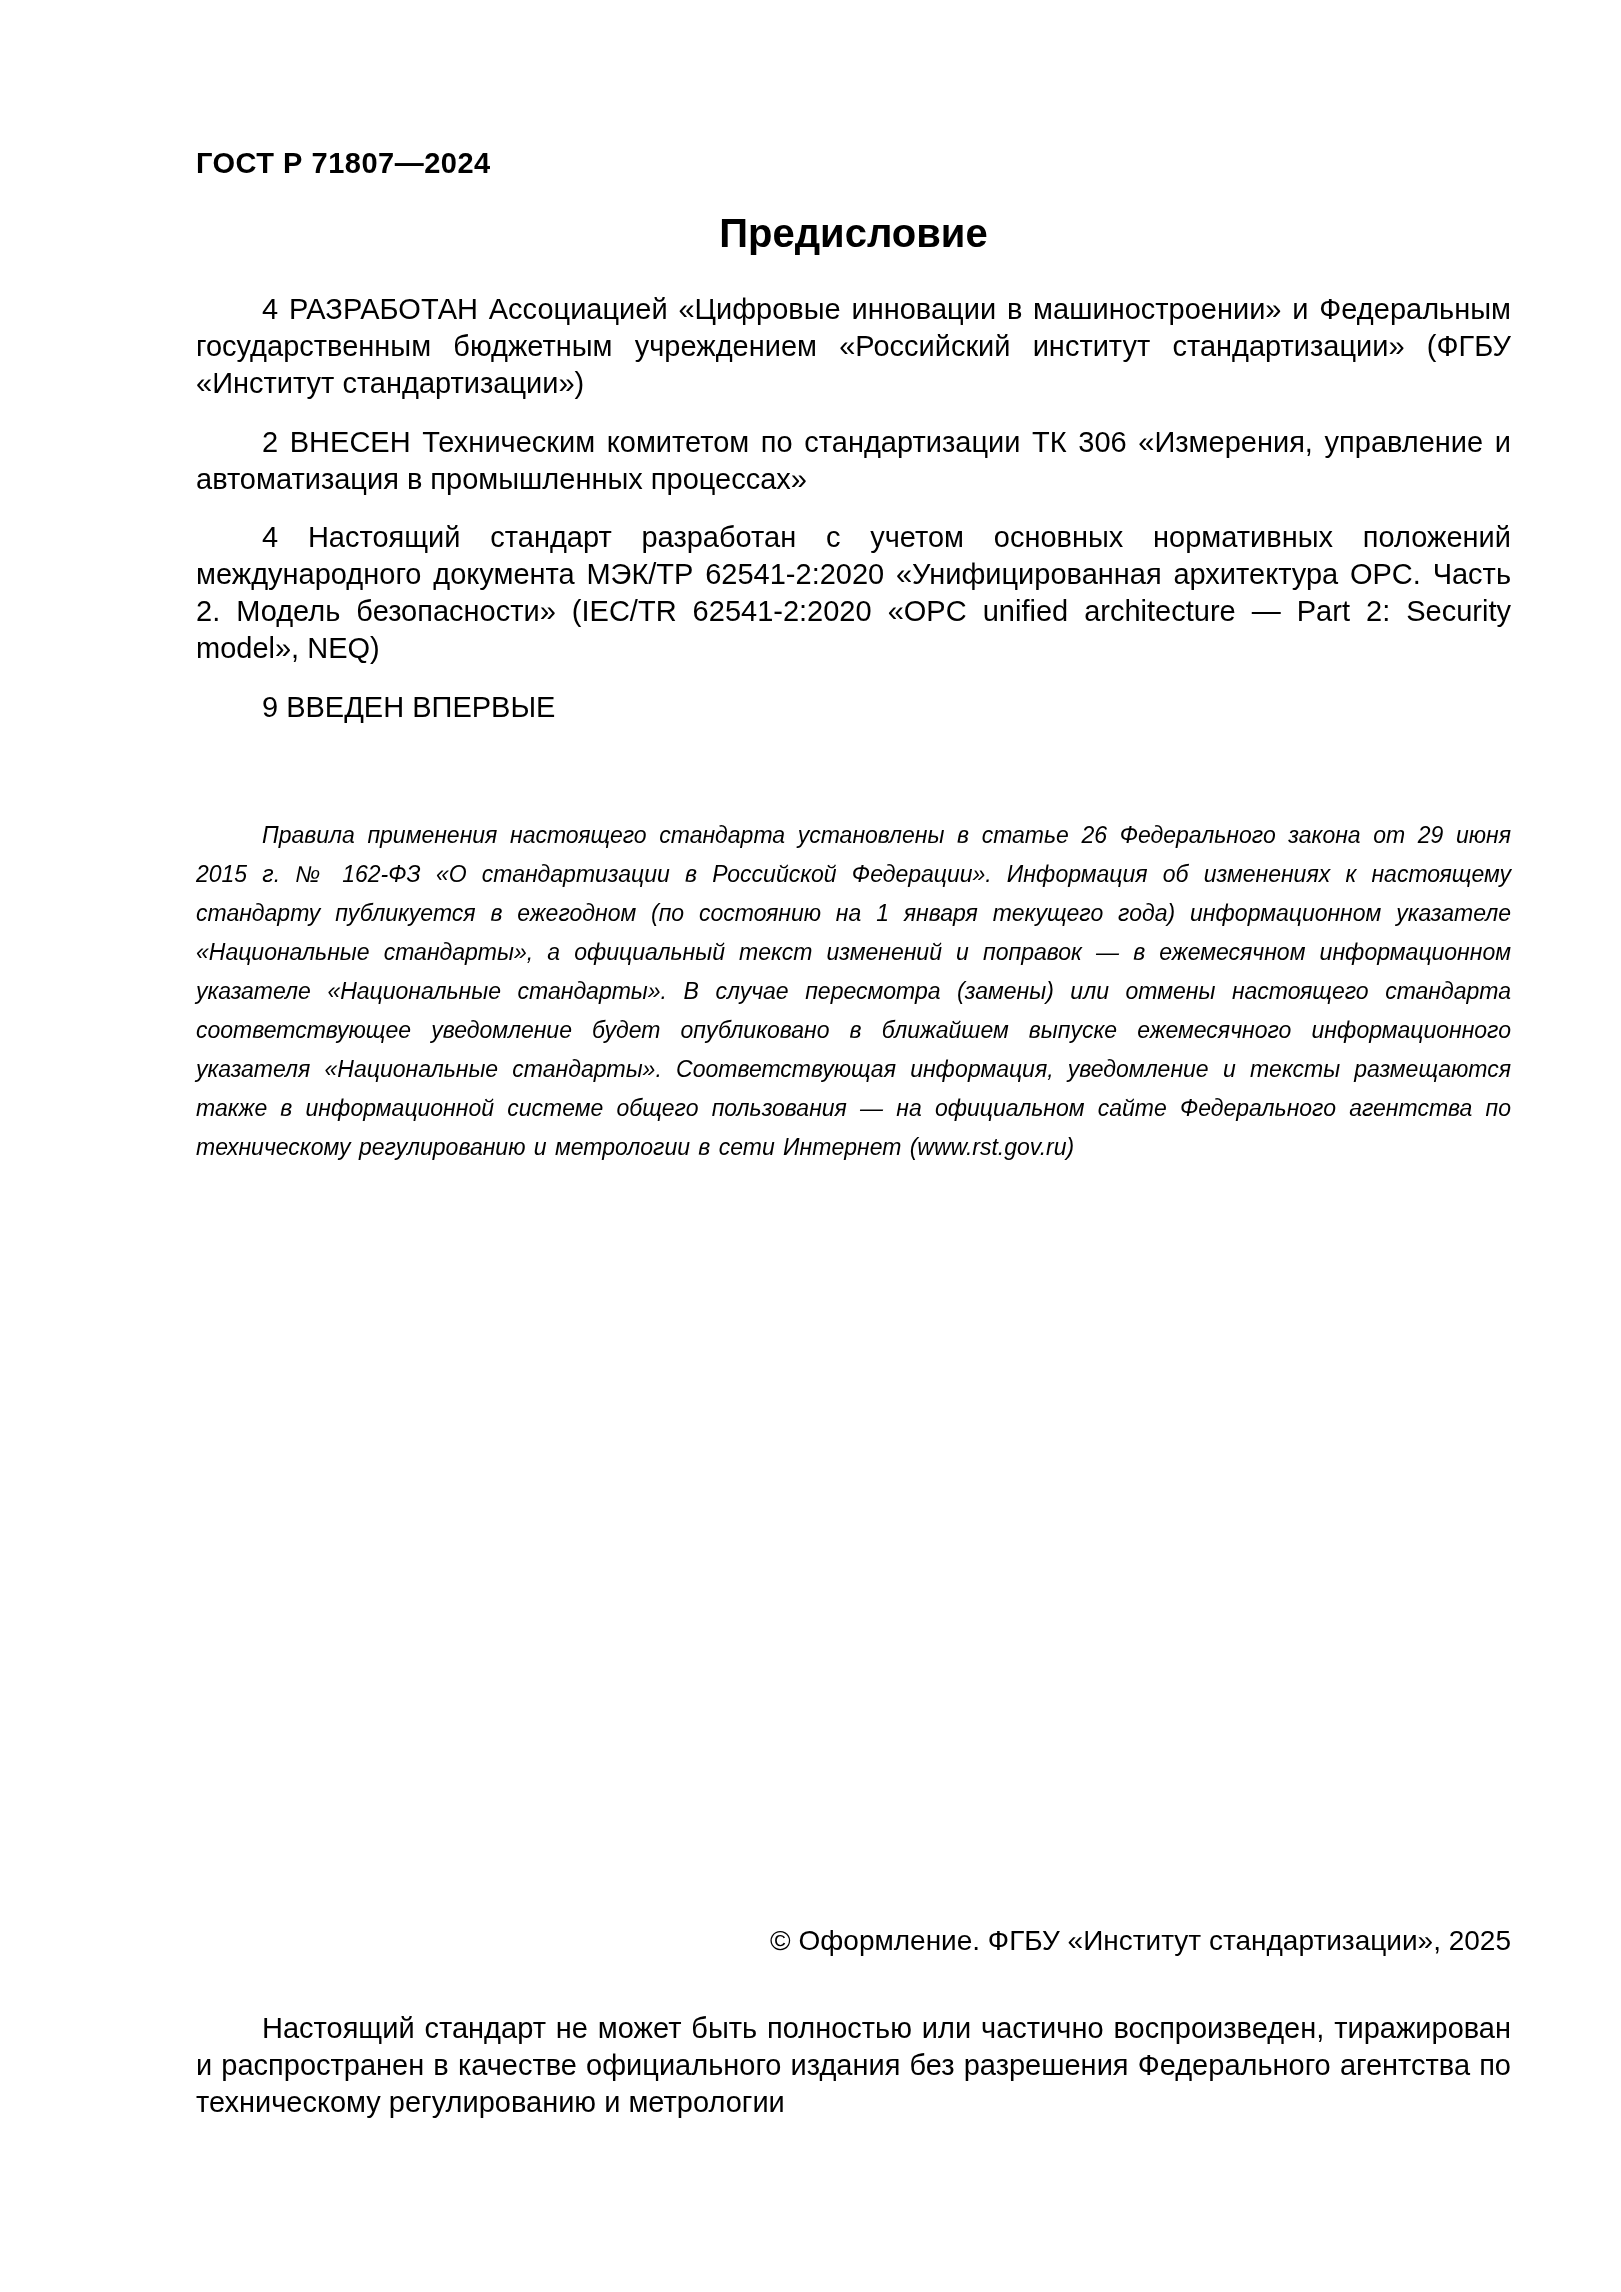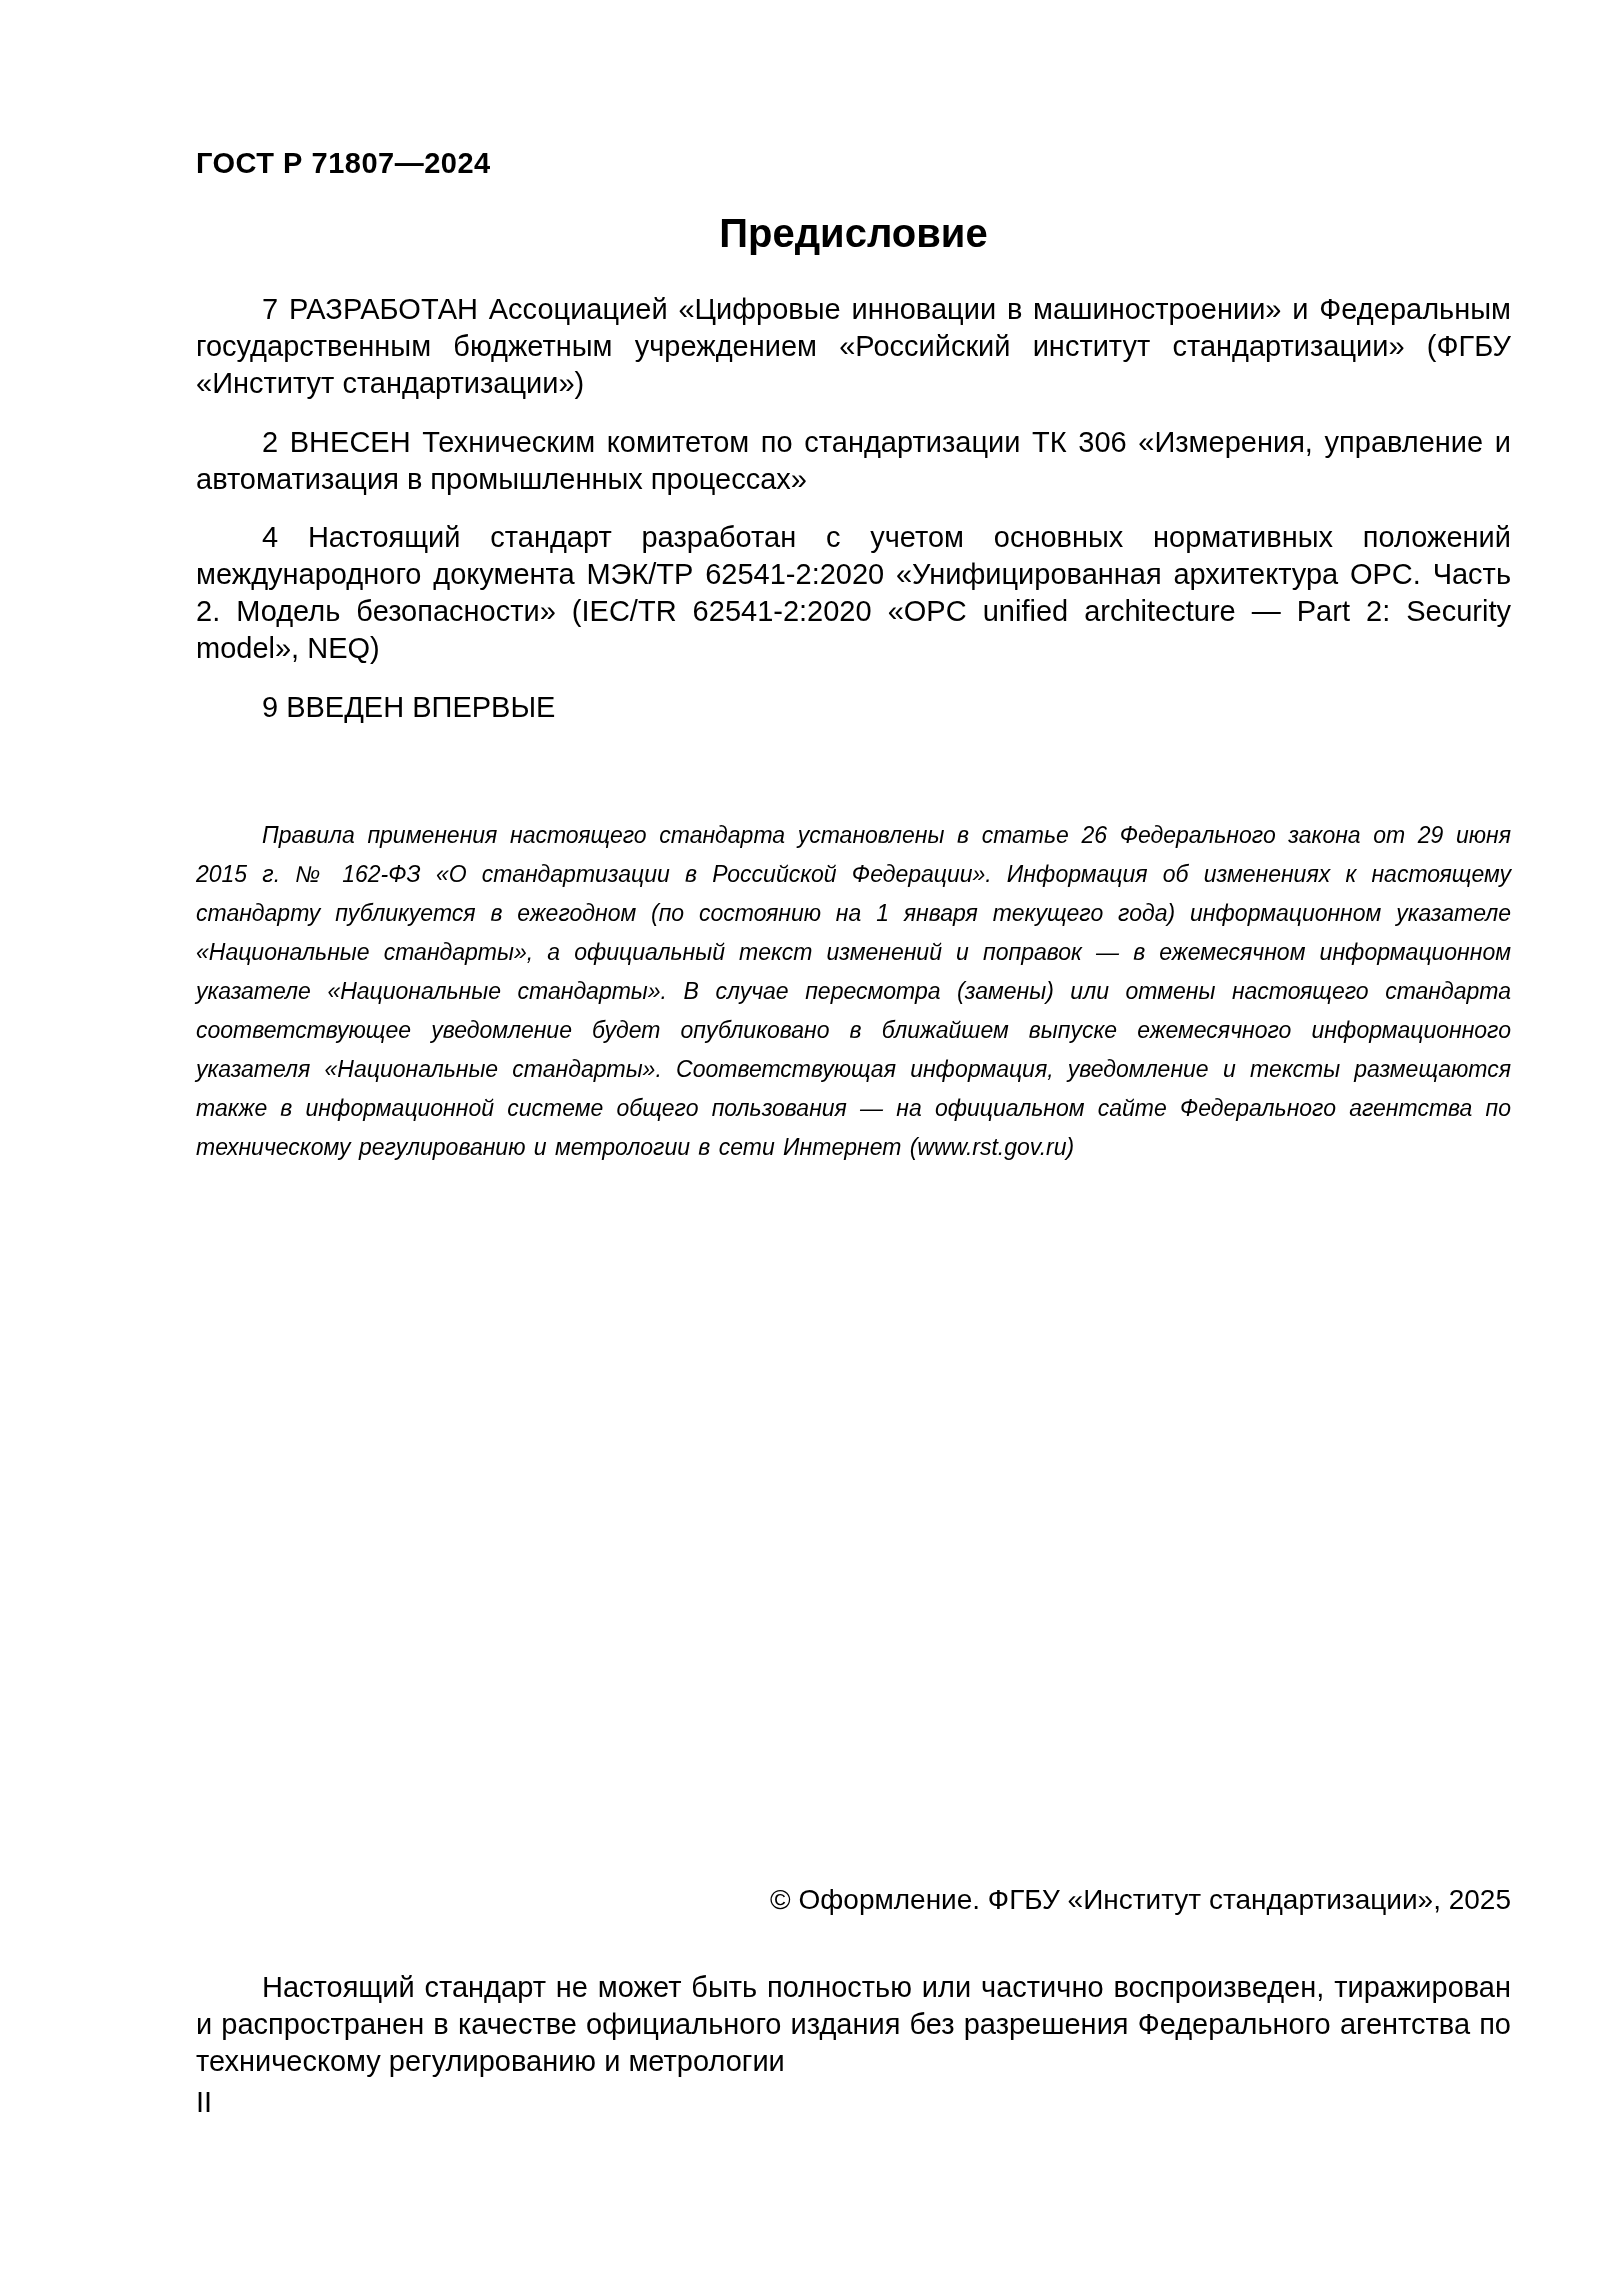--- a/index.html
+++ b/index.html
@@ -72,33 +72,32 @@
 </style>
 </head>
 <body>
 
 <div class="page">
 
   <div class="doc-code">ГОСТ Р 71807—2024</div>
 
   <div class="title">Предисловие</div>
 
-  <p class="para">7  РАЗРАБОТАН Ассоциацией «Цифровые инновации в машиностроении» и Федеральным государственным бюджетным учреждением «Российский институт стандартизации» (ФГБУ «Институт стандартизации»)</p>
+  <p class="para">4  РАЗРАБОТАН Ассоциацией «Цифровые инновации в машиностроении» и Федеральным государственным бюджетным учреждением «Российский институт стандартизации» (ФГБУ «Институт стандартизации»)</p>
 
   <p class="para">2  ВНЕСЕН Техническим комитетом по стандартизации ТК 306 «Измерения, управление и автоматизация в промышленных процессах»</p>
 
 
   <p class="para">4  Настоящий стандарт разработан с учетом основных нормативных положений международного документа МЭК/ТР 62541-2:2020 «Унифицированная архитектура OPC. Часть 2. Модель безопасности» (IEC/TR 62541-2:2020 «OPC unified architecture — Part 2: Security model», NEQ)</p>
 
   <p class="para">9  ВВЕДЕН ВПЕРВЫЕ</p>
 
   <p class="notice">Правила применения настоящего стандарта установлены в статье 26 Федерального закона от 29 июня 2015 г. № 162-ФЗ «О стандартизации в Российской Федерации». Информация об изменениях к настоящему стандарту публикуется в ежегодном (по состоянию на 1 января текущего года) информационном указателе «Национальные стандарты», а официальный текст изменений и поправок — в ежемесячном информационном указателе «Национальные стандарты». В случае пересмотра (замены) или отмены настоящего стандарта соответствующее уведомление будет опубликовано в ближайшем выпуске ежемесячного информационного указателя «Национальные стандарты». Соответствующая информация, уведомление и тексты размещаются также в информационной системе общего пользования — на официальном сайте Федерального агентства по техническому регулированию и метрологии в сети Интернет (www.rst.gov.ru)</p>
 
   <div class="footer">
     <div class="copyright">© Оформление. ФГБУ «Институт стандартизации», 2025</div>
 
     <p class="repro-note">Настоящий стандарт не может быть полностью или частично воспроизведен, тиражирован и распространен в качестве официального издания без разрешения Федерального агентства по техническому регулированию и метрологии</p>
 
-    <div class="page-number">II</div>
   </div>
 
 </div>
 
 
 </body></html>

